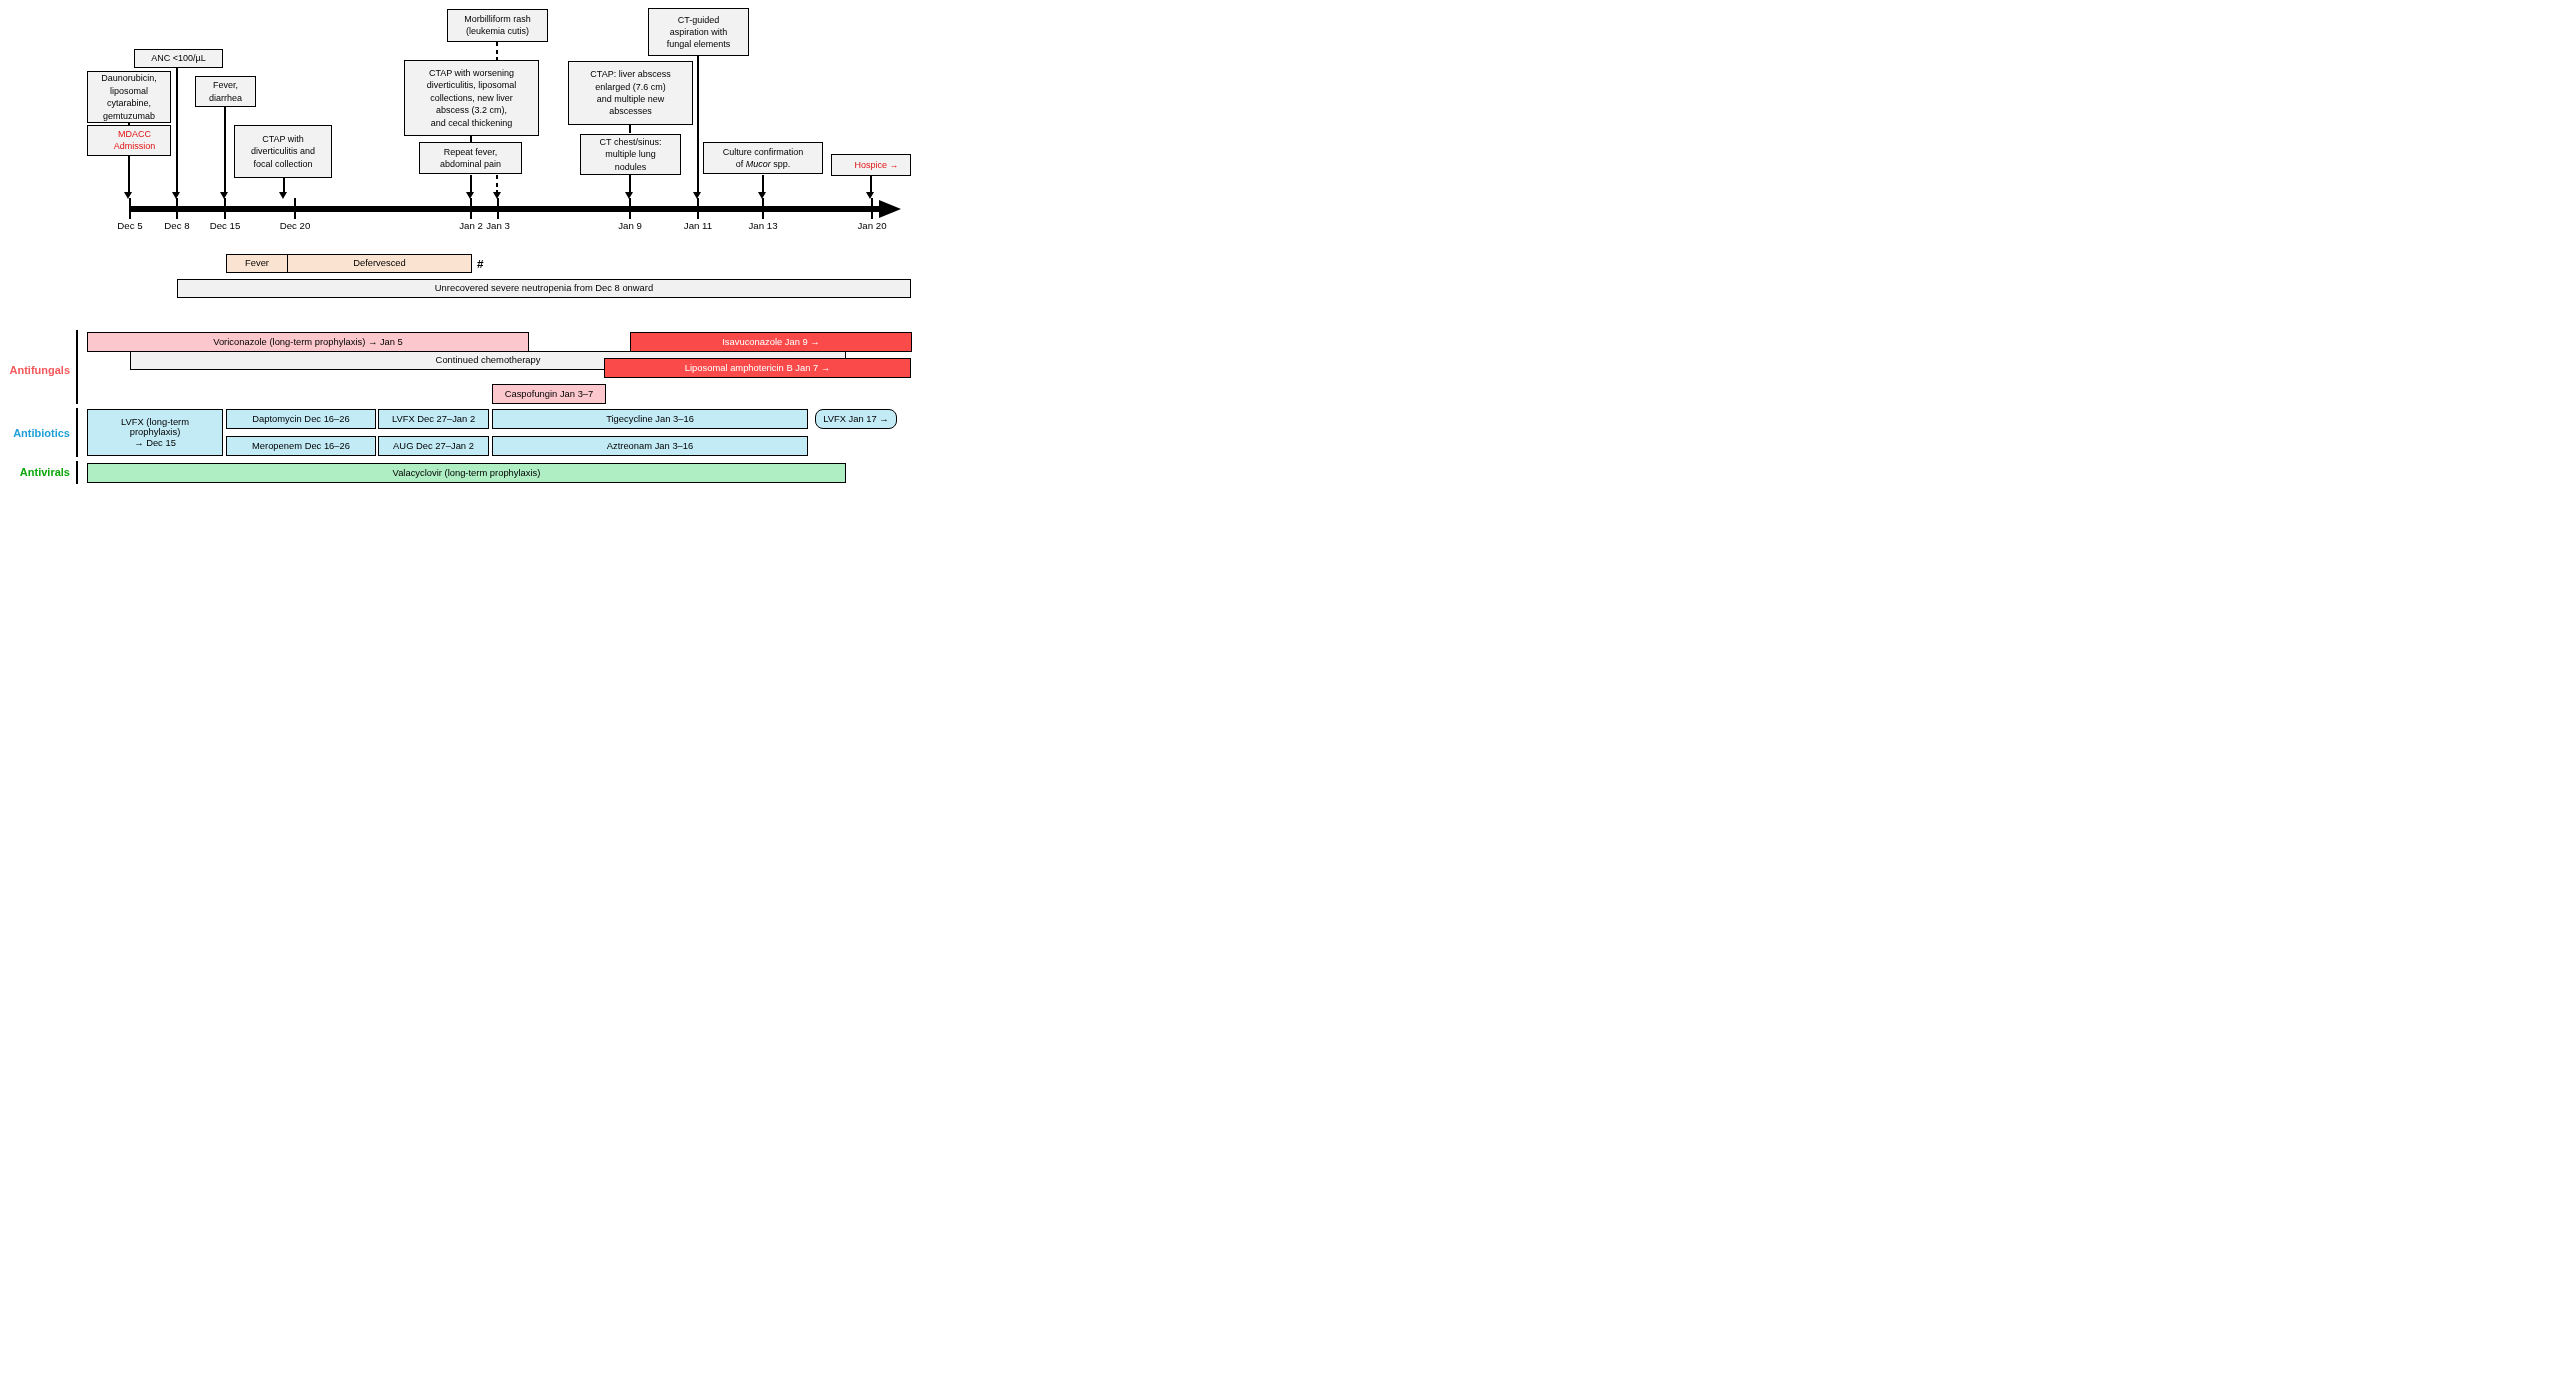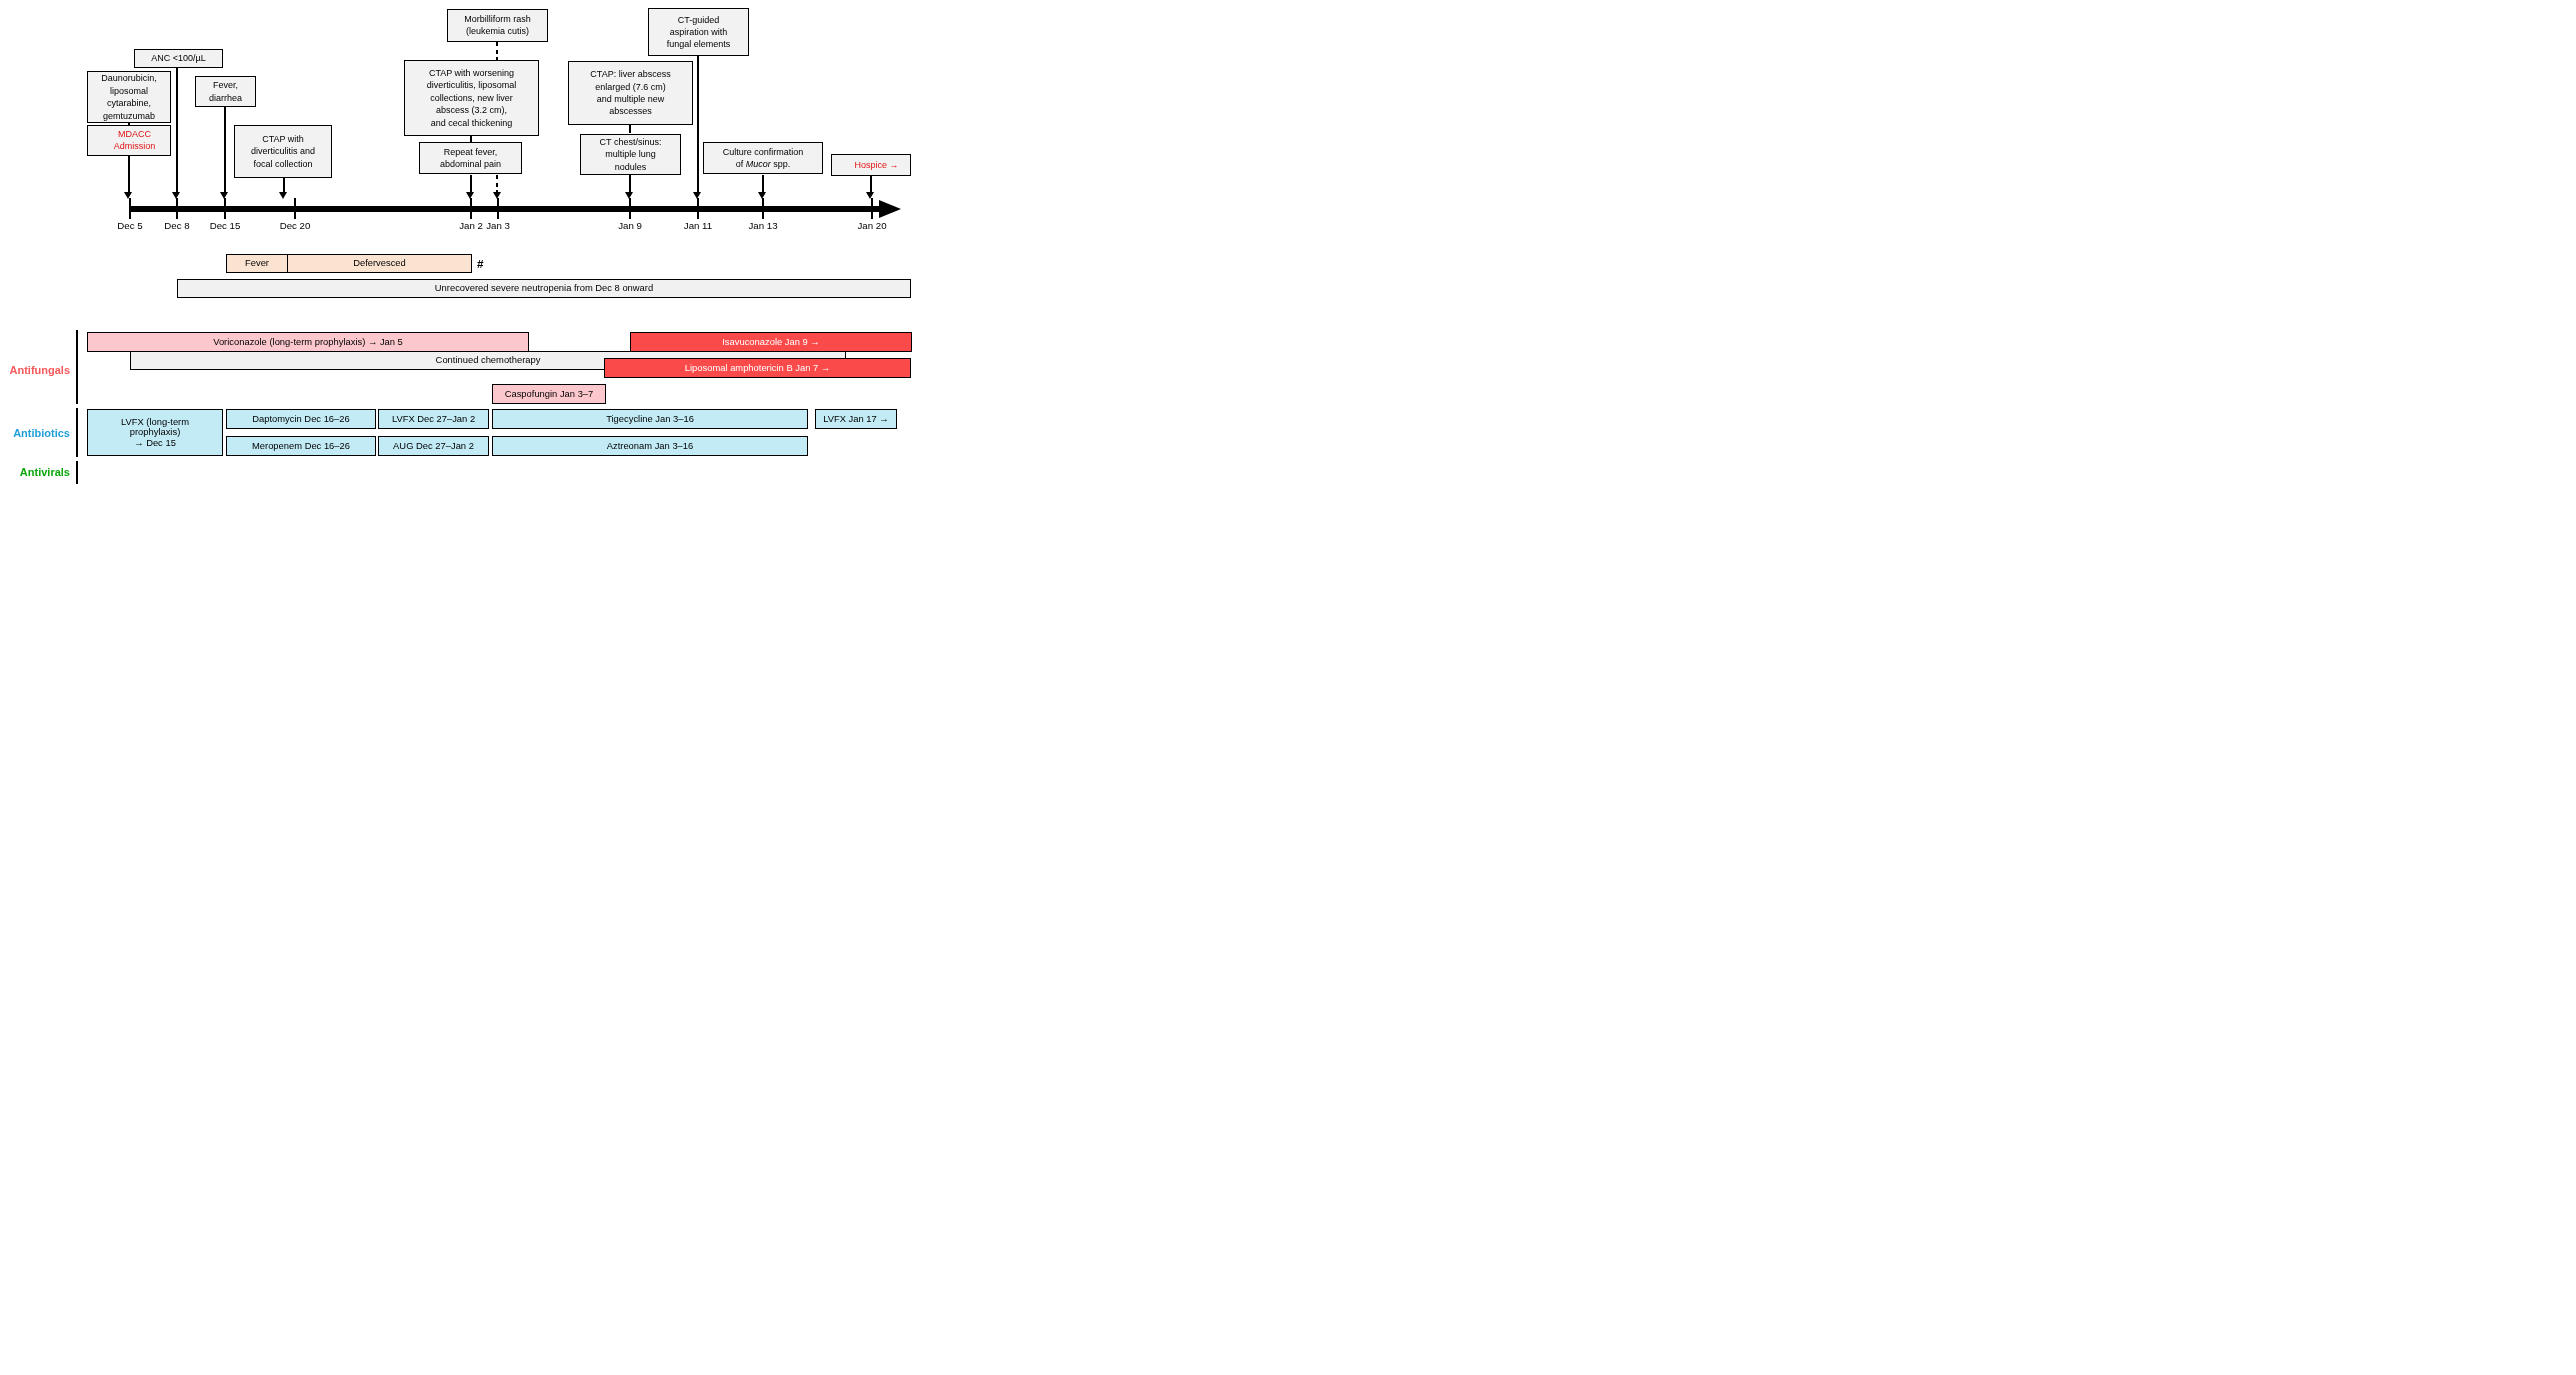--- a/index.html
+++ b/index.html
@@ -137,24 +137,25 @@
     <div class="bar" style="left: 604px; top: 358px; width: 307px; height: 20px; background: rgb(251, 74, 74); color: rgb(255, 255, 255);">Liposomal amphotericin B Jan 7 →</div>
     <div class="bar" style="left: 492px; top: 384px; width: 114px; height: 20px; background: rgb(252, 200, 205); color: rgb(0, 0, 0);">Caspofungin Jan 3–7</div>
     <div class="bar" style="left: 87px; top: 409px; width: 136px; height: 47px; background: rgb(194, 235, 246); color: rgb(0, 0, 0); flex-direction: column;">
       <div>LVFX (long-term</div>
       <div>prophylaxis)</div>
       <div>→ Dec 15</div>
     </div>
     <div class="bar" style="left: 226px; top: 409px; width: 150px; height: 20px; background: rgb(194, 235, 246); color: rgb(0, 0, 0);">Daptomycin Dec 16–26</div>
     <div class="bar" style="left: 378px; top: 409px; width: 111px; height: 20px; background: rgb(194, 235, 246); color: rgb(0, 0, 0);">LVFX Dec 27–Jan 2</div>
     <div class="bar" style="left: 492px; top: 409px; width: 316px; height: 20px; background: rgb(194, 235, 246); color: rgb(0, 0, 0);">Tigecycline Jan 3–16</div>
-    <div class="bar" style="left: 815px; top: 409px; width: 82px; height: 20px; background: rgb(194, 235, 246); color: rgb(0, 0, 0);">LVFX Jan 17 →</div>
+    <div class="bar" style="left: 815px; top: 409px; width: 82px; height: 20px; background: rgb(194, 235, 246); color: rgb(0, 0, 0); border-radius: 8px;">LVFX Jan 17 →</div>
     <div class="bar" style="left: 226px; top: 436px; width: 150px; height: 20px; background: rgb(194, 235, 246); color: rgb(0, 0, 0);">Meropenem Dec 16–26</div>
     <div class="bar" style="left: 378px; top: 436px; width: 111px; height: 20px; background: rgb(194, 235, 246); color: rgb(0, 0, 0);">AUG Dec 27–Jan 2</div>
     <div class="bar" style="left: 492px; top: 436px; width: 316px; height: 20px; background: rgb(194, 235, 246); color: rgb(0, 0, 0);">Aztreonam Jan 3–16</div>
+    <div class="bar" style="left: 87px; top: 463px; width: 759px; height: 20px; background: rgb(175, 238, 195); color: rgb(0, 0, 0);">Valacyclovir (long-term prophylaxis)</div>
     <div class="datelbl" style="left: 477px; top: 257px; font-weight: bold; font-size: 11.7px; transform: none;">#</div>
     <div class="grplbl" style="left: 0px; width: 70px; top: 364px; color: rgb(244, 89, 91);">Antifungals</div>
     <div class="conn" style="left: 76px; top: 330px; width: 2.3px; height: 74px; background: rgb(0, 0, 0);"></div>
     <div class="grplbl" style="left: 0px; width: 70px; top: 427px; color: rgb(30, 159, 217);">Antibiotics</div>
     <div class="conn" style="left: 76px; top: 408px; width: 2.3px; height: 49px; background: rgb(0, 0, 0);"></div>
     <div class="grplbl" style="left: 0px; width: 70px; top: 466px; color: rgb(9, 167, 9);">Antivirals</div>
     <div class="conn" style="left: 76px; top: 461px; width: 2.3px; height: 23px; background: rgb(0, 0, 0);"></div>
   </div>
 
 

